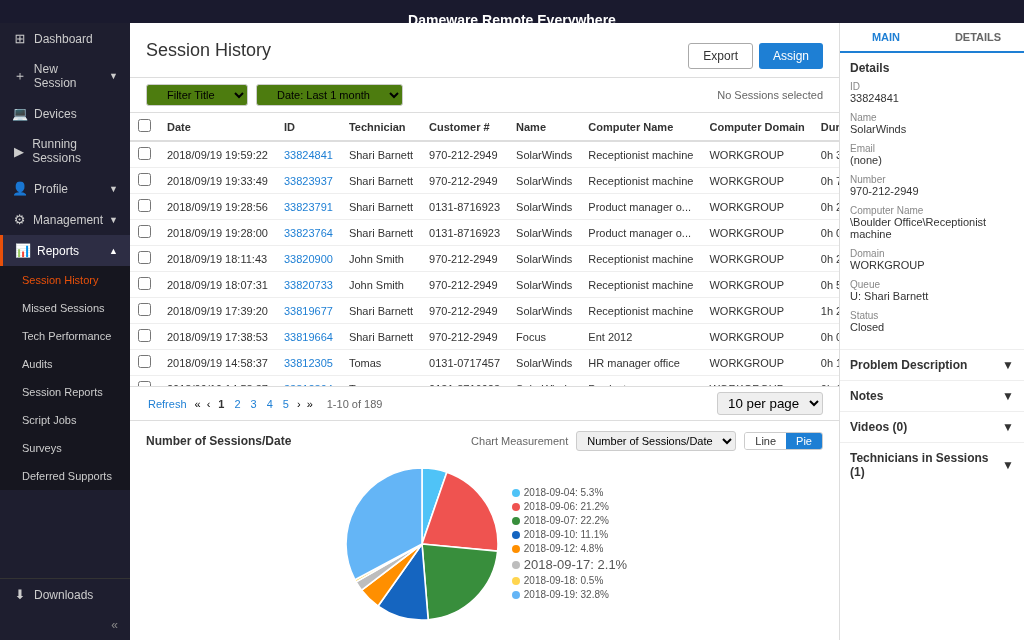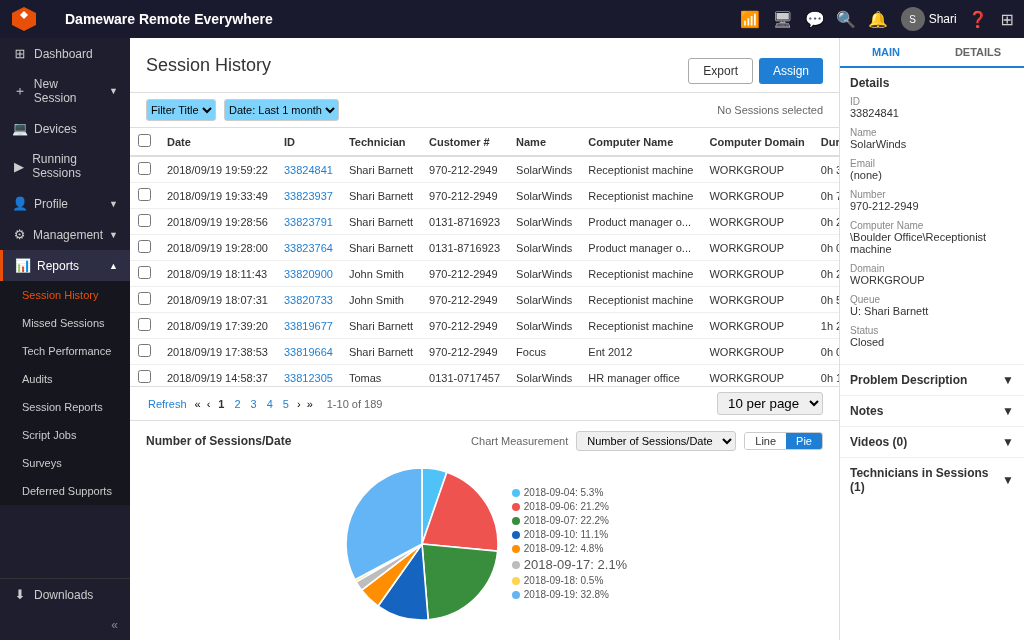--- a/index.html
+++ b/index.html
@@ -1,19 +1,19 @@
 <!DOCTYPE html>
 <html><head>
   <meta charset="utf-8">
   <style>
     * { box-sizing: border-box; margin: 0; padding: 0; }
     body { font-family: Arial, sans-serif; font-size: 12px; background: #f0f0f0; display: flex; flex-direction: column; height: 640px; overflow: hidden; }
 
     
-    .topbar { background: #1a1a2e; display: flex; align-items: center; height: 38px; padding: 0 10px; color: white; gap: 27px; flex-shrink: 0; }
+    .topbar { background: #1a1a2e; display: flex; align-items: center; height: 23px; padding: 0 10px; color: white; gap: 12px; flex-shrink: 0; flex-direction: column; }
     .topbar-title { font-size: 14px; font-weight: bold; color: white; flex: 1; }
     .topbar-icons { display: flex; align-items: center; gap: 12px; color: #ccc; font-size: 16px; }
     .topbar-user { display: flex; align-items: center; gap: 4px; font-size: 12px; color: white; }
     .user-avatar { width: 24px; height: 24px; border-radius: 50%; background: #666; display: flex; align-items: center; justify-content: center; font-size: 10px; }
 
     
     .main-layout { display: flex; flex: 1; overflow: hidden; }
 
     
     .sidebar { background: #1e1e2f; width: 130px; flex-shrink: 0; color: #ccc; display: flex; flex-direction: column; overflow-y: auto; }
@@ -34,21 +34,21 @@
     
     .page-header { background: white; padding: 8px 16px; display: flex; align-items: center; justify-content: space-between; border-bottom: 1px solid #ddd; flex-shrink: 0; }
     .page-title { font-size: 18px; font-weight: normal; color: #333; }
     .header-actions { display: flex; gap: 6px; margin-top: 12px; }
     .btn { padding: 5px 14px; border: none; border-radius: 3px; cursor: pointer; font-size: 12px; }
     .btn-export { background: white; border: 1px solid #aaa; color: #333; }
     .btn-assign { background: #1e7fd4; color: white; }
 
     
     .filter-bar { background: white; padding: 6px 16px; display: flex; align-items: center; gap: 8px; border-bottom: 1px solid #ddd; flex-shrink: 0; }
-    .filter-select { padding: 3px 0; border: 1px solid #ccc; border-radius: 3px; font-size: 11px; background: #7dd3fc; }
+    .filter-select { padding: 3px 16px; border: 1px solid #ccc; border-radius: 3px; font-size: 11px; background: #4d7c0f; }
     .filter-label { font-size: 11px; color: #666; margin-left: auto; }
 
     
     .table-wrap { flex: 1; overflow-y: auto; background: white; }
     table { width: 100%; border-collapse: collapse; font-size: 11px; }
     thead th { background: white; padding: 6px 8px; text-align: left; font-weight: bold; color: #333; border-bottom: 2px solid #ddd; white-space: nowrap; position: sticky; top: 0; z-index: 1; }
     tbody tr { border-bottom: 1px solid #eee; }
     tbody td { padding: 5px 8px; color: #333; white-space: nowrap; }
     .checkbox-cell { width: 20px; }
     input[type=checkbox] { cursor: pointer; }

